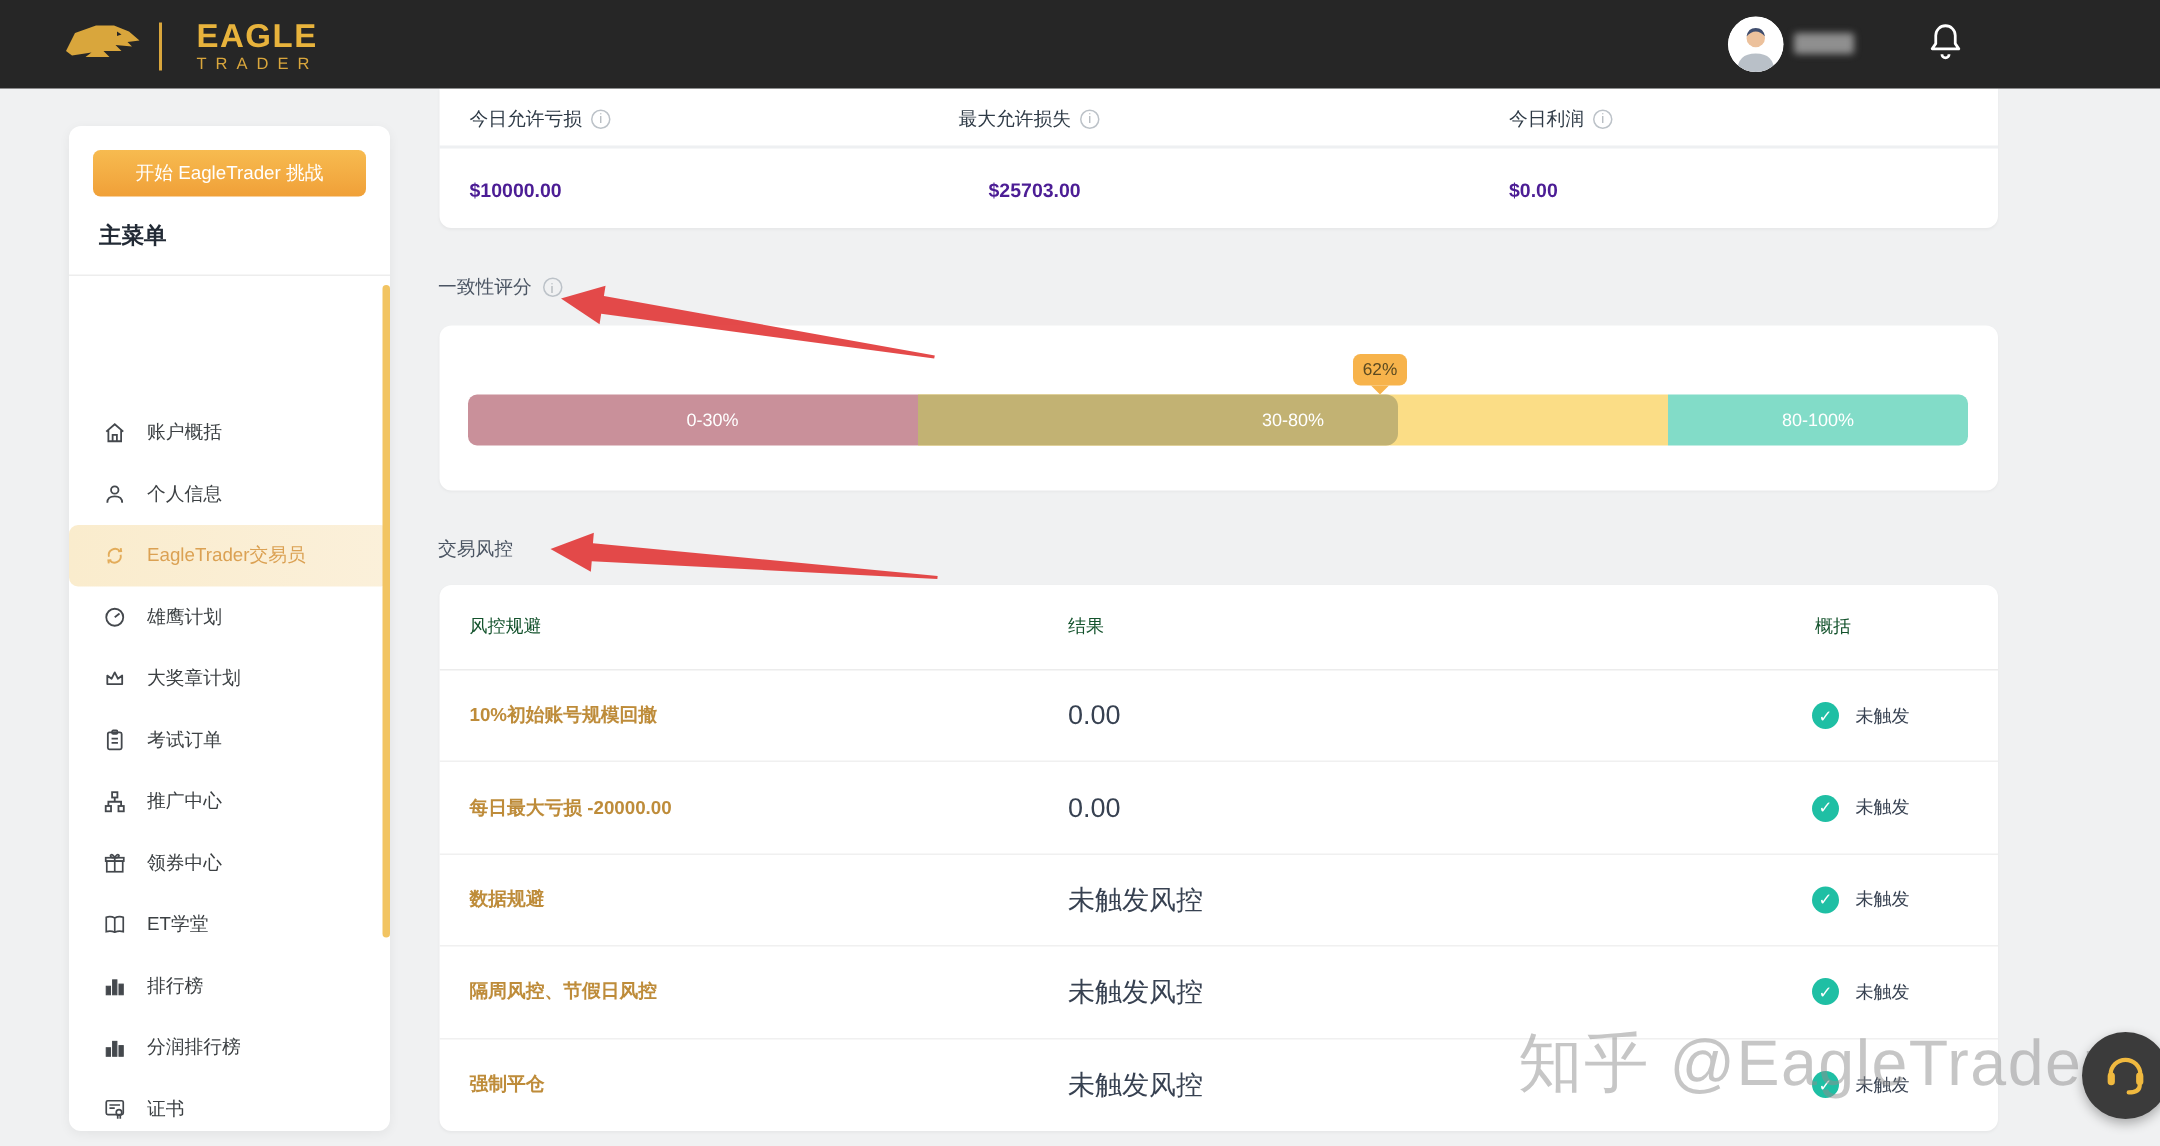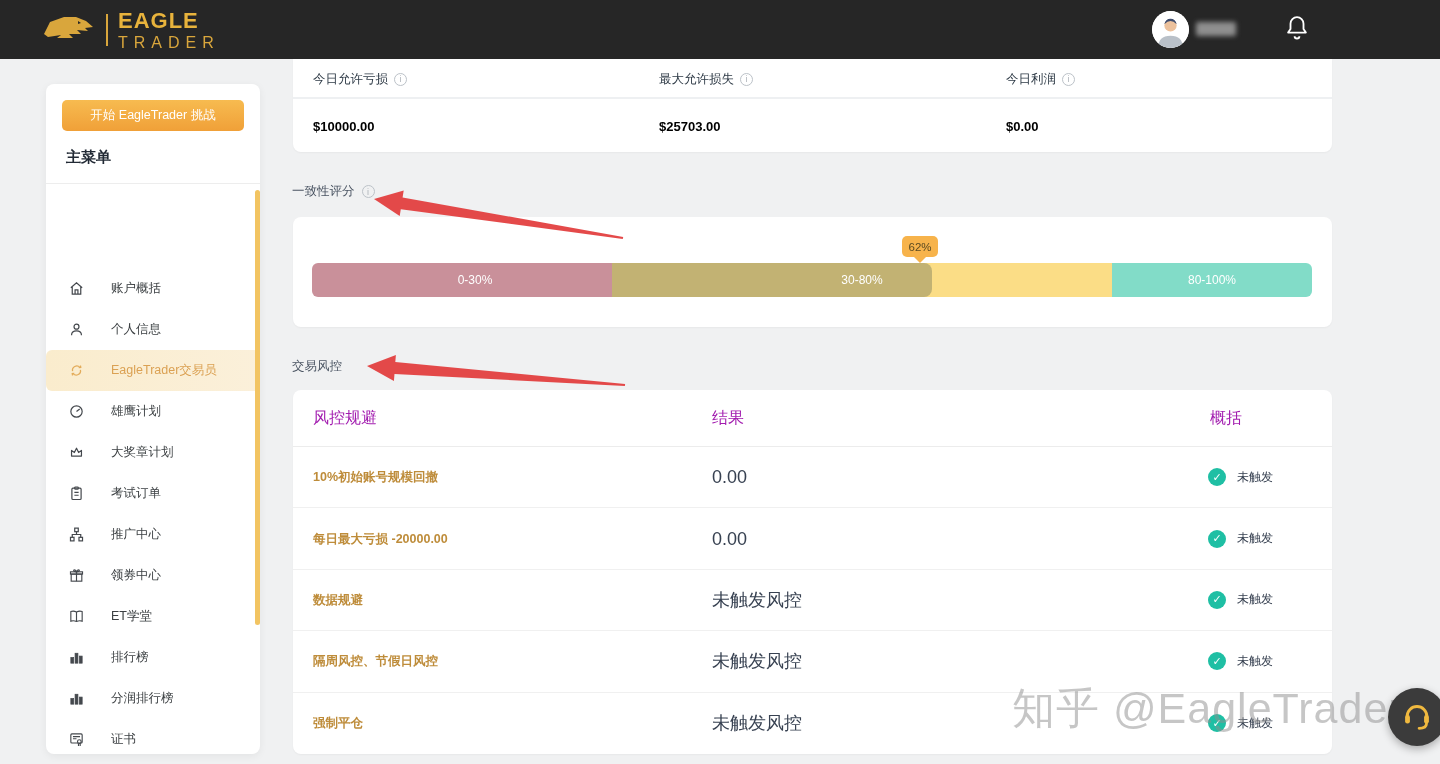--- a/index.html
+++ b/index.html
@@ -3,56 +3,56 @@
 <meta charset="utf-8">
 <style>
   * { margin:0; padding:0; box-sizing:border-box; }
   html,body { width:1440px; height:764px; overflow:hidden; background:#f0f1f2;
     font-family:"Liberation Sans", sans-serif; position:relative; }
 
   
   .header { position:absolute; left:0; top:0; width:1440px; height:59px; background:#262626; z-index:20; }
   .brand { position:absolute; left:40px; top:8px; display:flex; align-items:center; gap:10px; }
   .brand-divider { width:2px; height:32px; background:#d9a63c; }
-  .brand-words { display:flex; flex-direction:column; line-height:1; }
+  .brand-words { display:flex; flex-direction:column; line-height:1;margin-left:13px; }
   .brand-w1 { color:#e8b33c; font-weight:bold; font-size:22px; letter-spacing:1px; }
-  .brand-w2 { color:#d9a63c; font-size:16px; letter-spacing:6px; margin-top:3px;text-align:right; }
+  .brand-w2 { color:#d9a63c; font-size:11px; letter-spacing:6px; margin-top:3px;text-align:right; }
   .avatar { position:absolute; left:1152px; top:11px; width:37px; height:37px; border-radius:50%;
     background:#ffffff; overflow:hidden; cursor:pointer; }
   .username-blur { position:absolute; left:1196px; top:22px; width:40px; height:14px; background:#8f8f8f;
     filter:blur(2.5px); border-radius:2px; }
   .bell { position:absolute; left:1284px; top:13px; width:26px; height:30px; cursor:pointer; }
 
   
   .sidebar { position:absolute; left:46px; top:84px; width:214px; height:670px; background:#fff;
     border-radius:8px; box-shadow:0 2px 8px rgba(0,0,0,.06); z-index:10; }
   .cta { position:absolute; left:16px; top:16px; width:182px; height:31px; border:none; border-radius:5px;
     background:linear-gradient(180deg,#f7bb50,#f0a038); color:#fff; font-size:12.5px; cursor:pointer;
     font-family:"Liberation Sans", sans-serif; }
   .menu-title { position:absolute; left:20px; top:64px; font-size:15px; font-weight:bold; color:#222a35; }
   .menu-divider { position:absolute; left:0; top:99px; width:214px; height:1px; background:#ededed; }
   .nav { position:absolute; left:0; top:97px; width:214px; }
-  .nav-item { display:flex; align-items:center; height:41px; padding-left:22px; gap:26px;
+  .nav-item { display:flex; align-items:center; height:41px; padding-left:22px; gap:13px;
     font-size:12.5px; color:#3c4043; cursor:pointer; }
   .nav-item .nicon { width:17px; height:17px; display:flex; align-items:center; justify-content:center; }
   .nav-item .nicon svg { stroke:#44484d; }
   .nav-item.active { background:linear-gradient(90deg,#faeccd,#fbf0da); border-radius:6px; color:#dba153; }
   .nav-item.active .nicon svg { stroke:#e3ac5a; }
   .scroll-thumb { position:absolute; left:209px; top:106px; width:5px; height:435px;
     background:#f2c462; border-radius:3px; cursor:pointer; }
 
   
   .card { position:absolute; background:#fff; border-radius:8px; box-shadow:0 1px 2px rgba(0,0,0,.04); }
   .stats-card { left:293px; top:59px; width:1039px; height:93px; border-radius:0 0 8px 8px; }
   .stats-head { position:absolute; left:0; top:0; width:100%; height:40px; border-bottom:2px solid #eef0f2;
     display:flex; align-items:center; }
   .stat-label { position:absolute; display:flex; align-items:center; gap:6px; top:0; height:40px;
     font-size:12.5px; color:#2e3a46; font-weight:500; }
   .stat-value { position:absolute; top:42px; height:51px; display:flex; align-items:center;
-    font-size:13px; font-weight:bold; color:#000000; }
+    font-size:13px; font-weight:bold; color:#4c1d95; }
   .info-i { width:13px; height:13px; border-radius:50%; border:1px solid #bcc2c8; color:#aeb4ba;
     font-size:9px; display:inline-flex; align-items:center; justify-content:center; cursor:pointer;
     font-style:normal; flex:0 0 auto; }
 
   .section-label { position:absolute; display:flex; align-items:center; gap:7px; font-size:12.5px; color:#4b5563; }
 
   .consistency-card { left:293px; top:217px; width:1039px; height:110px; }
   .bar { position:absolute; left:19px; top:46px; width:1000px; height:34px; display:flex;
     border-radius:6px; overflow:visible; }
   .zone { height:34px; display:flex; align-items:center; justify-content:center;
@@ -62,21 +62,21 @@
   .zone-mid-filled { position:absolute; left:0; top:0; height:34px; border-radius:0 8px 8px 0; }
   .zone-label { position:relative; z-index:2; }
   .tooltip-group { position:absolute; top:-27px; width:16px; }
   .tooltip-box { width:36px; height:21px; background:#f7b34b; border-radius:5px; color:#5b4a21;
     font-size:11.5px; display:flex; align-items:center; justify-content:center; }
   .tooltip-ptr { width:0; height:0; border-left:6px solid transparent; border-right:6px solid transparent;
     border-top:6px solid #f7b34b; margin-left:12px; }
 
   .table-card { left:293px; top:390px; width:1039px; height:364px; overflow:hidden; }
   .t-head { position:relative; height:57px; border-bottom:1px solid #ececec; }
-  .t-head span { position:absolute; top:50%; transform:translateY(-50%); font-size:16px; color:#a21caf; font-weight:500; }
+  .t-head span { position:absolute; top:50%; transform:translateY(-50%); font-size:12px; color:#14532d; font-weight:500; }
   .t-row { position:relative; height:61.4px; border-bottom:1px solid #f0f0f0; }
   .t-row:last-child { border-bottom:none; }
   .cell-name { position:absolute; left:20px; top:50%; transform:translateY(-50%);
     font-size:12.5px; font-weight:bold; color:#be8c3a; }
   .cell-result { position:absolute; left:419px; top:50%; transform:translateY(-50%);
     font-size:18px; color:#374151; }
   .cell-status { position:absolute; left:915px; top:50%; transform:translateY(-50%);
     display:flex; align-items:center; gap:11px; font-size:12px; color:#374151; }
   .check-badge { width:18px; height:18px; border-radius:50%; background:#1fbfa4; color:#fff;
     display:flex; align-items:center; justify-content:center; font-size:11px; }
@@ -251,21 +251,21 @@
   </div>
   <div class="scroll-thumb"></div>
 </div>
 
 <div class="card stats-card">
   <div class="stats-head"></div>
   <div class="stat-label" style="left:20px;">
     <span>今日允许亏损</span>
       <i class="info-i">i</i>
   </div>
-  <div class="stat-label" style="left:366px;">
+  <div class="stat-label" style="left:346px;">
     <span>最大允许损失</span>
       <i class="info-i">i</i>
   </div>
   <div class="stat-label" style="left:713px;">
     <span>今日利润</span>
       <i class="info-i">i</i>
   </div>
   <div class="stat-value" style="left:20px;">$10000.00</div>
   <div class="stat-value" style="left:366px;">$25703.00</div>
   <div class="stat-value" style="left:713px;">$0.00</div>

